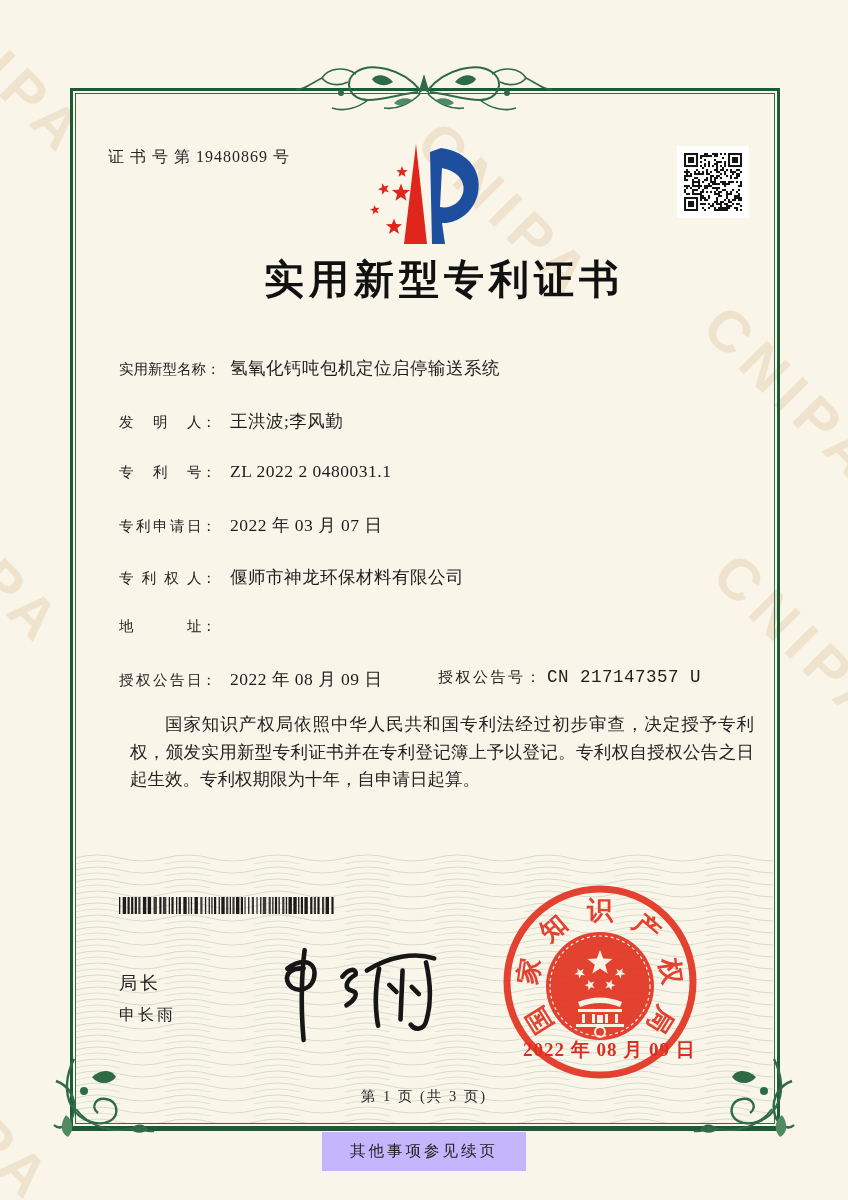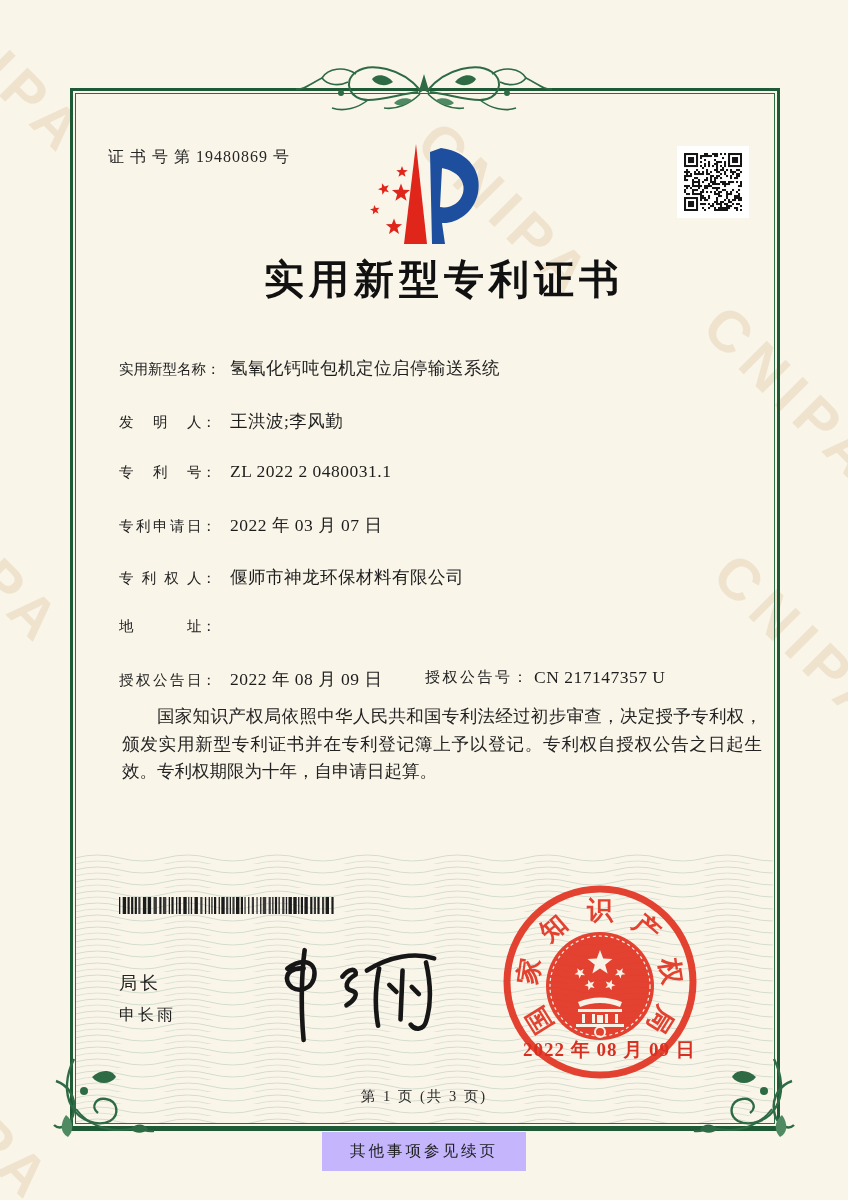--- a/index.html
+++ b/index.html
@@ -23,27 +23,27 @@
   #title{position:absolute;left:0;top:252px;width:848px;text-align:center;
          font-size:40px;font-weight:700;letter-spacing:5px;color:#111;padding-left:20px;}
 
   #qr-box{position:absolute;left:677px;top:146px;width:72px;height:72px;background:#fff;
           display:flex;align-items:center;justify-content:center;}
 
   .row{position:absolute;left:119px;width:648px;display:flex;align-items:baseline;}
   .jlabel{display:inline-flex;width:97px;font-size:14.5px;color:#222;flex:none;}
   .jlabel .jl-chars{flex:1;display:flex;justify-content:space-between;}
   .value{font-size:17.5px;margin-left:14px;letter-spacing:.5px;color:#1d1d1d;white-space:nowrap;}
-  .pair2{position:absolute;left:306px;top:0;display:flex;align-items:center;}
+  .pair2{position:absolute;left:319px;top:0;display:flex;align-items:flex-end;}
   .jlabel2{font-size:15px;letter-spacing:2.5px;color:#222;flex:none;}
-  .pair2 .value{margin-left:4px;}
+  .pair2 .value{margin-left:4px;font-family:Liberation Mono, monospace;}
 
   #paras{position:absolute;left:118px;top:699px;width:648px;font-size:17.5px;
          line-height:1.58;text-align:justify;color:#232323;}
-  #paras p{margin:4px;text-indent:2em;}
+  #paras p{margin:12px;text-indent:2em;}
 
   #barcode{position:absolute;left:119px;top:897px;}
 
   #officer-title{position:absolute;left:119px;top:971px;font-size:18px;letter-spacing:3px;}
   #officer-name{position:absolute;left:119px;top:1005px;font-size:16px;letter-spacing:3px;}
   #signature{position:absolute;left:256px;top:942px;}
 
   #seal{position:absolute;left:494px;top:876px;}
   #seal-date{position:absolute;left:523px;top:1037px;width:200px;font-size:19px;font-weight:700;
              color:#d92f20;letter-spacing:1px;white-space:nowrap;}

